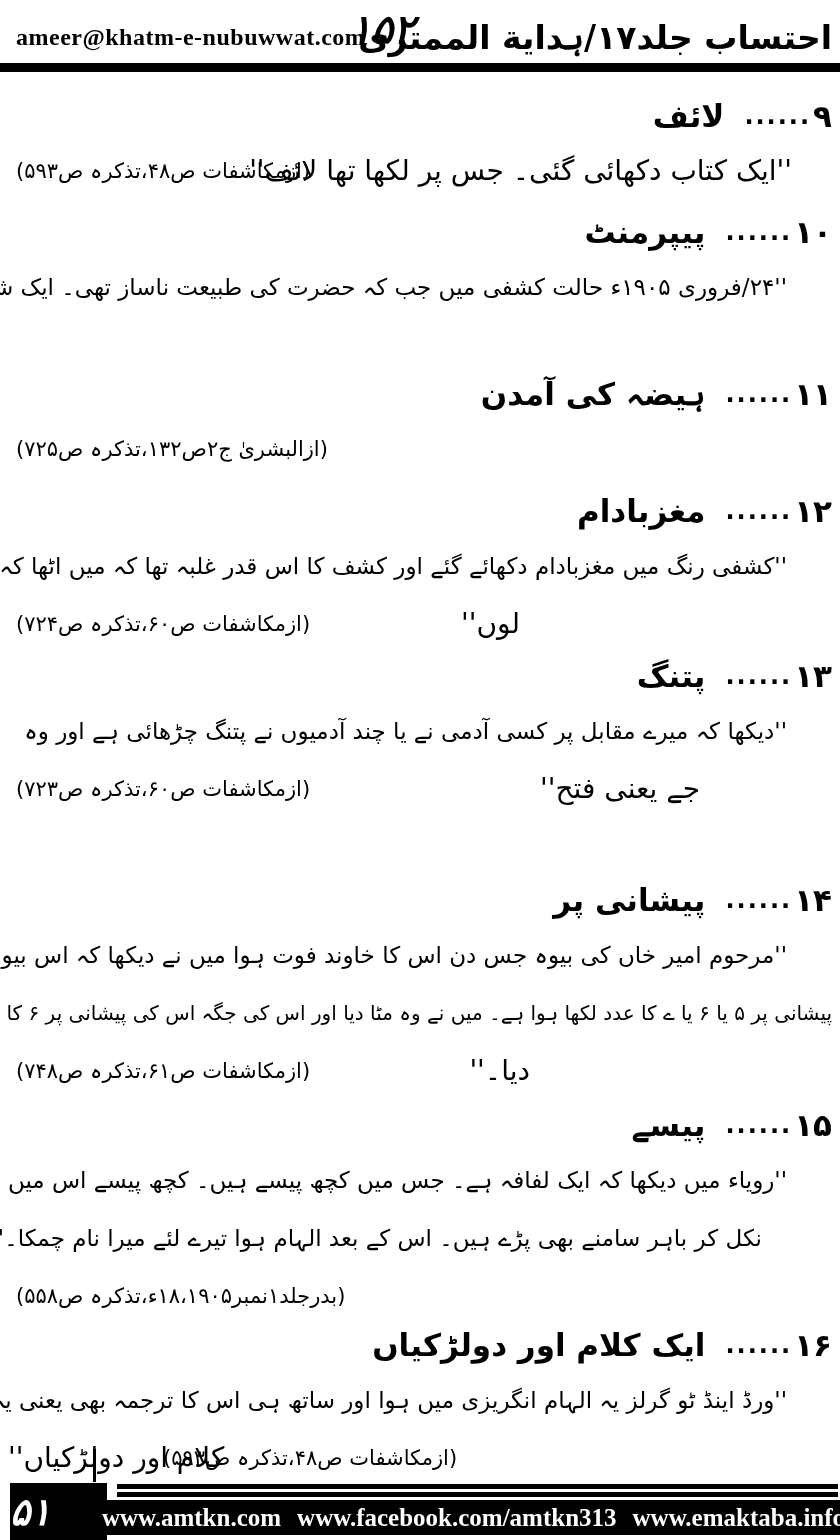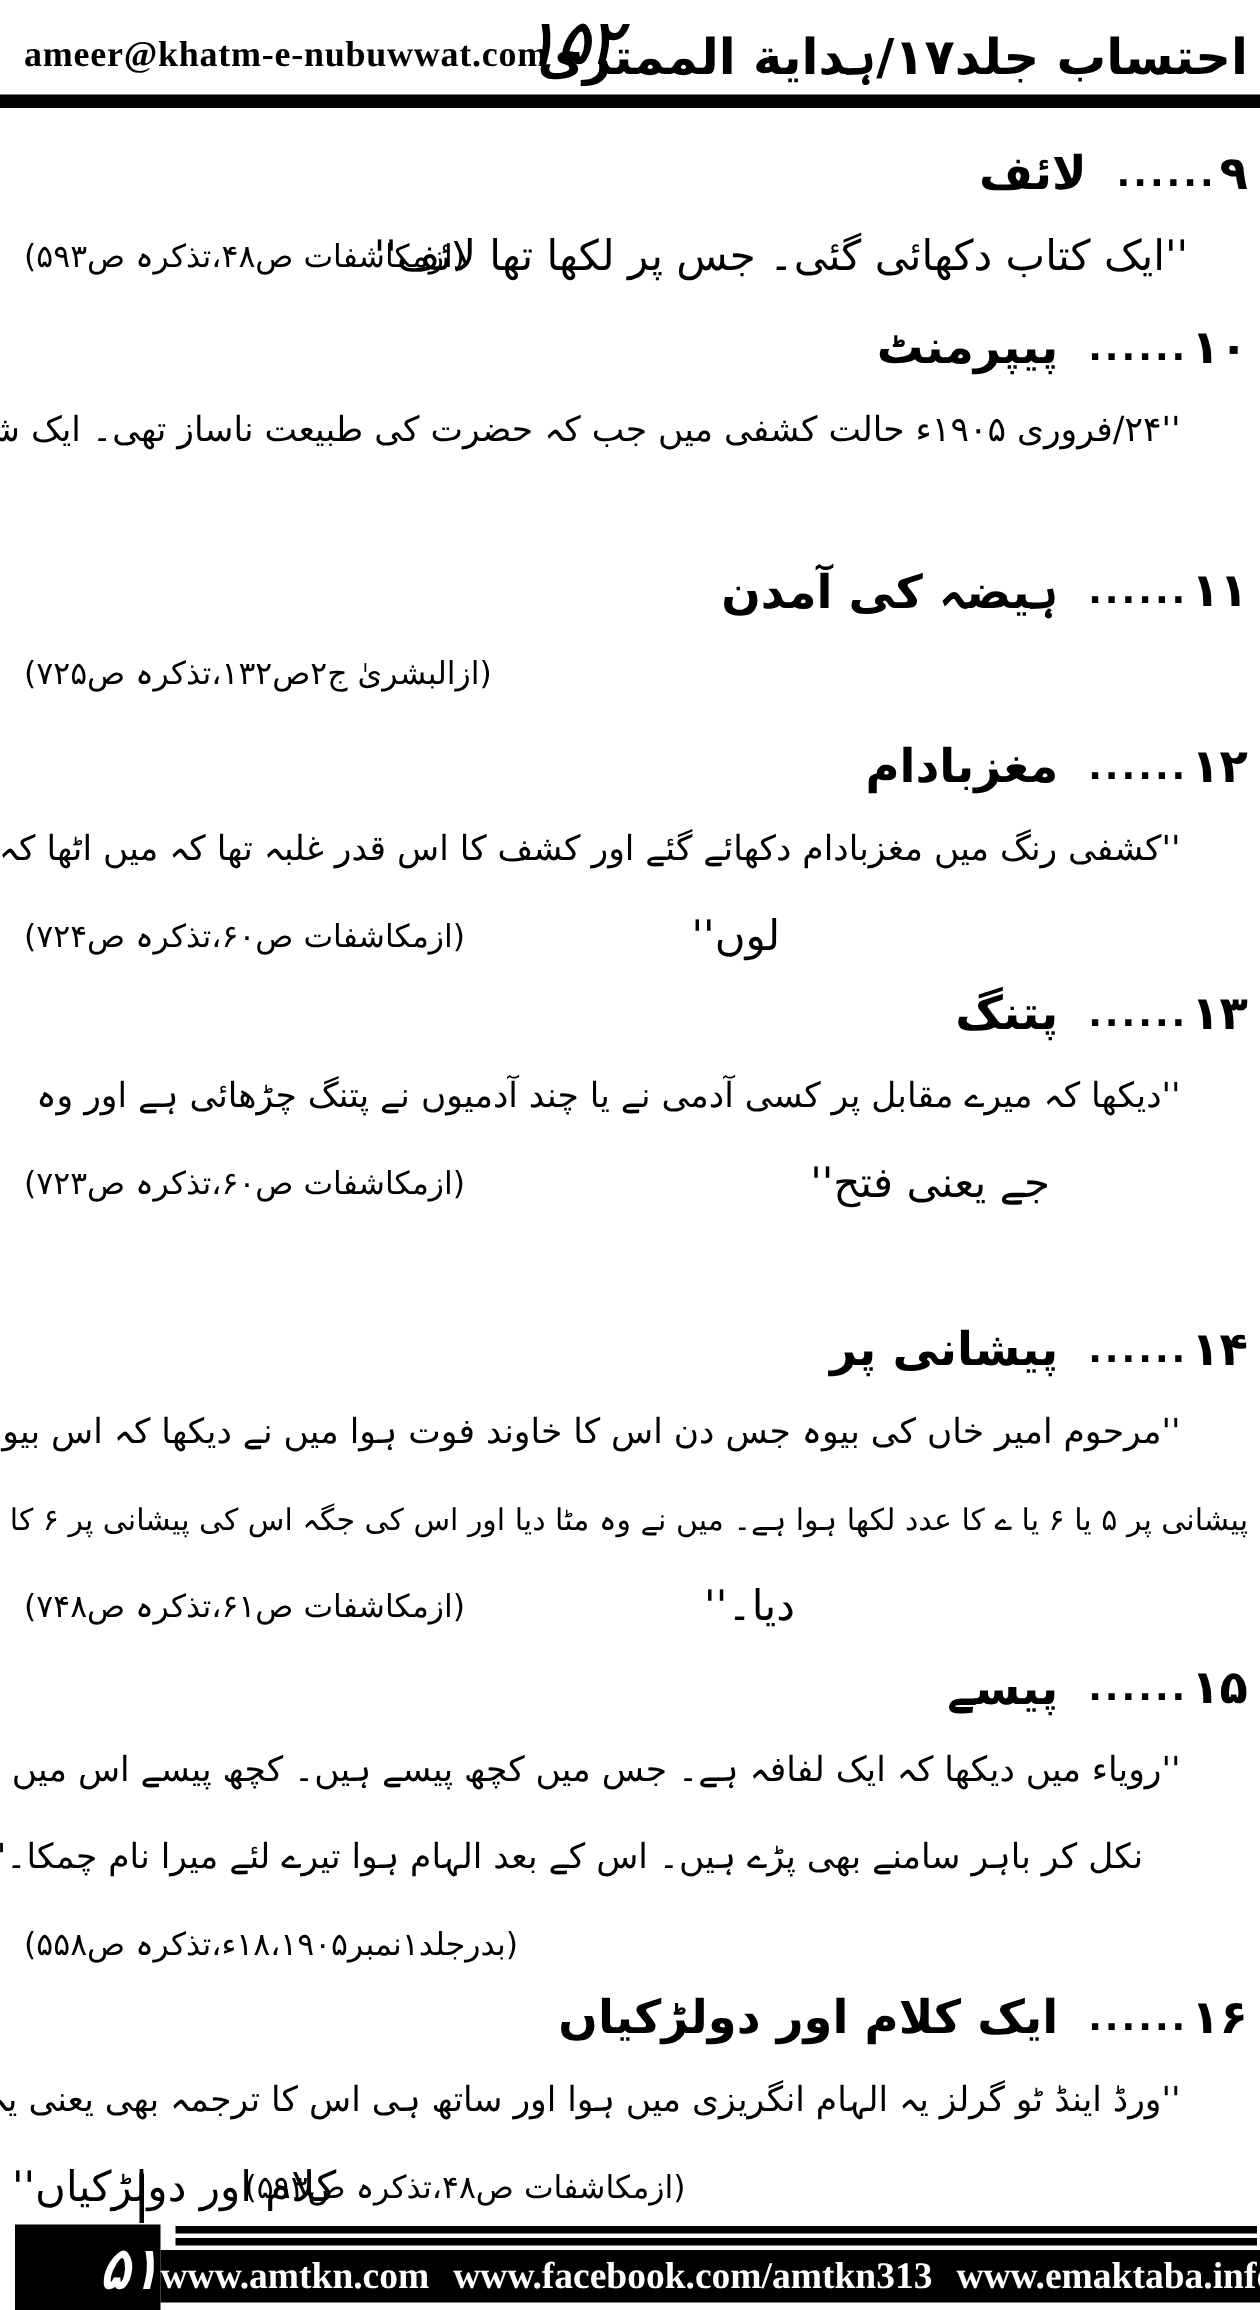--- a/index.html
+++ b/index.html
@@ -43,29 +43,29 @@
     line-height:58px;white-space:nowrap;
   }
   .frag{
     position:absolute;top:0;direction:rtl;font-size:28px;
     line-height:58px;white-space:nowrap;
   }
   
   .stray-vline{position:absolute;left:93px;top:1449px;width:3px;height:33px;background:#000;}
   .ftr-box{
     position:absolute;left:10px;top:1483px;width:97px;height:57px;background:#000;
-    display:flex;align-items:center;justify-content:flex-end;
+    display:flex;align-items:center;justify-content:flex-start;
   }
   .ftr-box span{color:#fff;font-size:38px;font-weight:bold;font-style:italic;line-height:1;}
   .ftr-line{position:absolute;left:117px;right:2px;height:5px;background:#000;}
   .ftr-line.l1{top:1484px;}
   .ftr-line.l2{top:1492px;}
   .ftr-bar{
     position:absolute;left:107px;right:0;top:1500px;height:35px;background:#000;
-    display:flex;align-items:center;gap:16px;
+    display:flex;align-items:center;justify-content:center;gap:16px;
   }
   .ftr-bar span{
     color:#fff;font-family:"Liberation Serif",serif;font-weight:bold;font-size:25px;
     white-space:nowrap;
   }
 </style>
 </head>
 <body>
 
 <div class="page">

